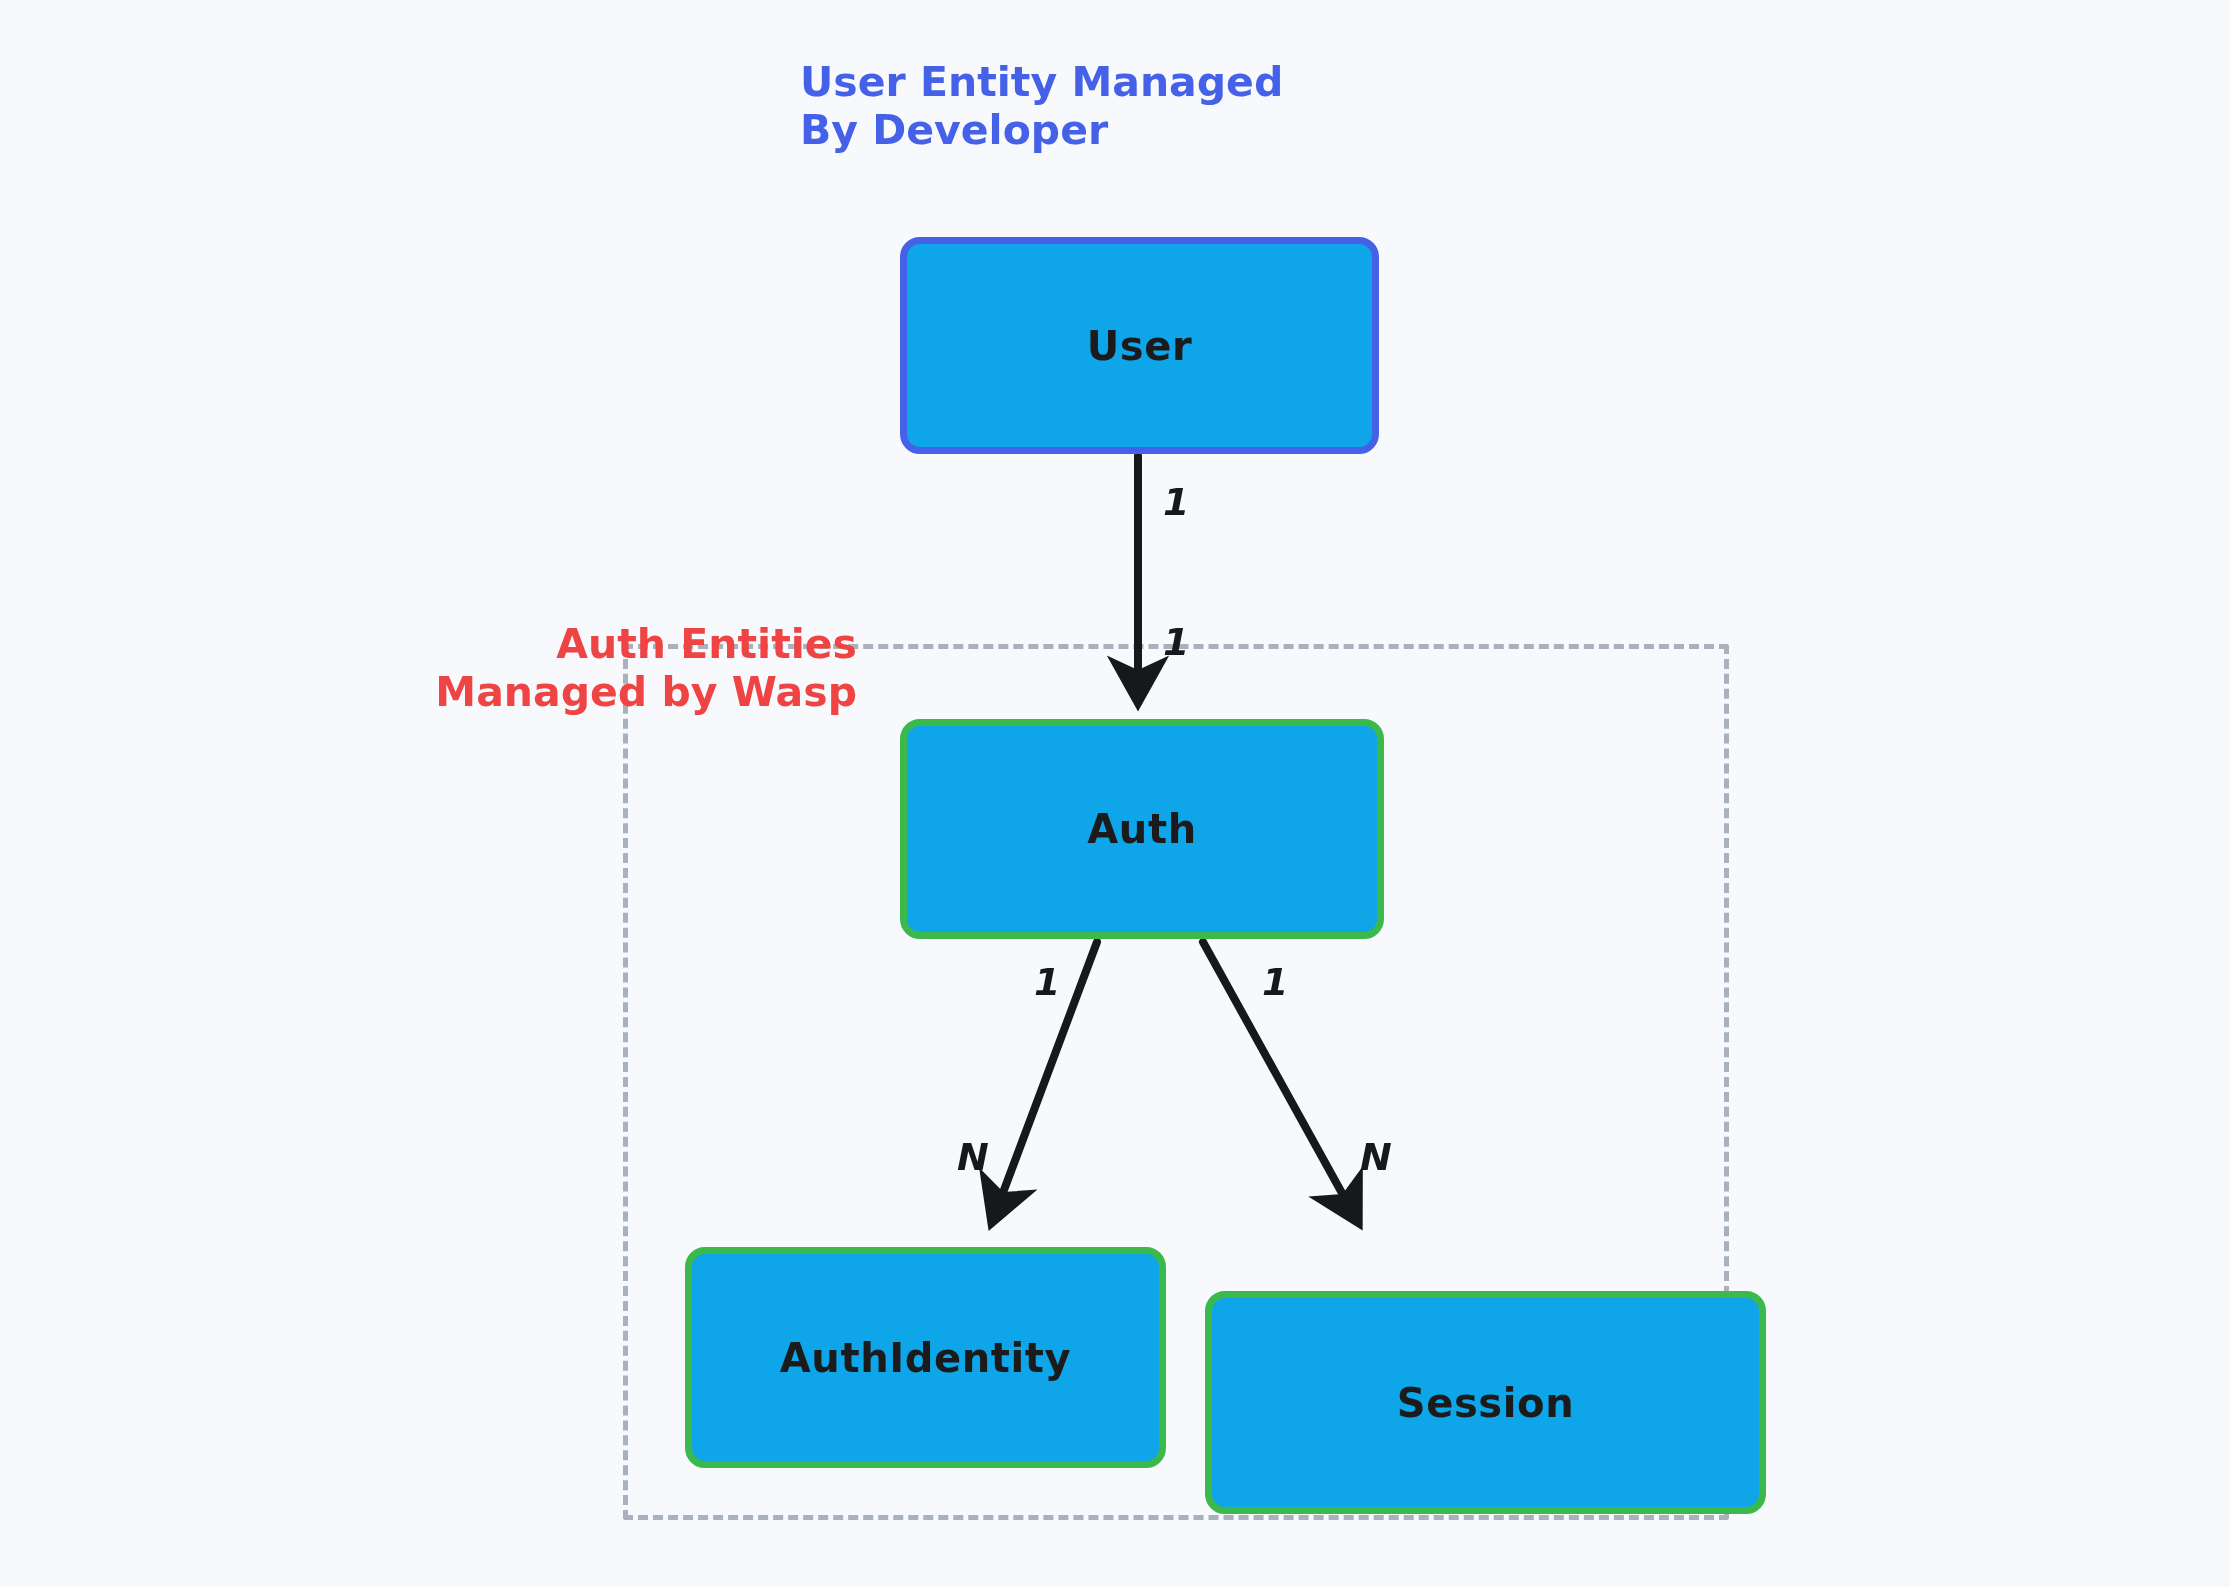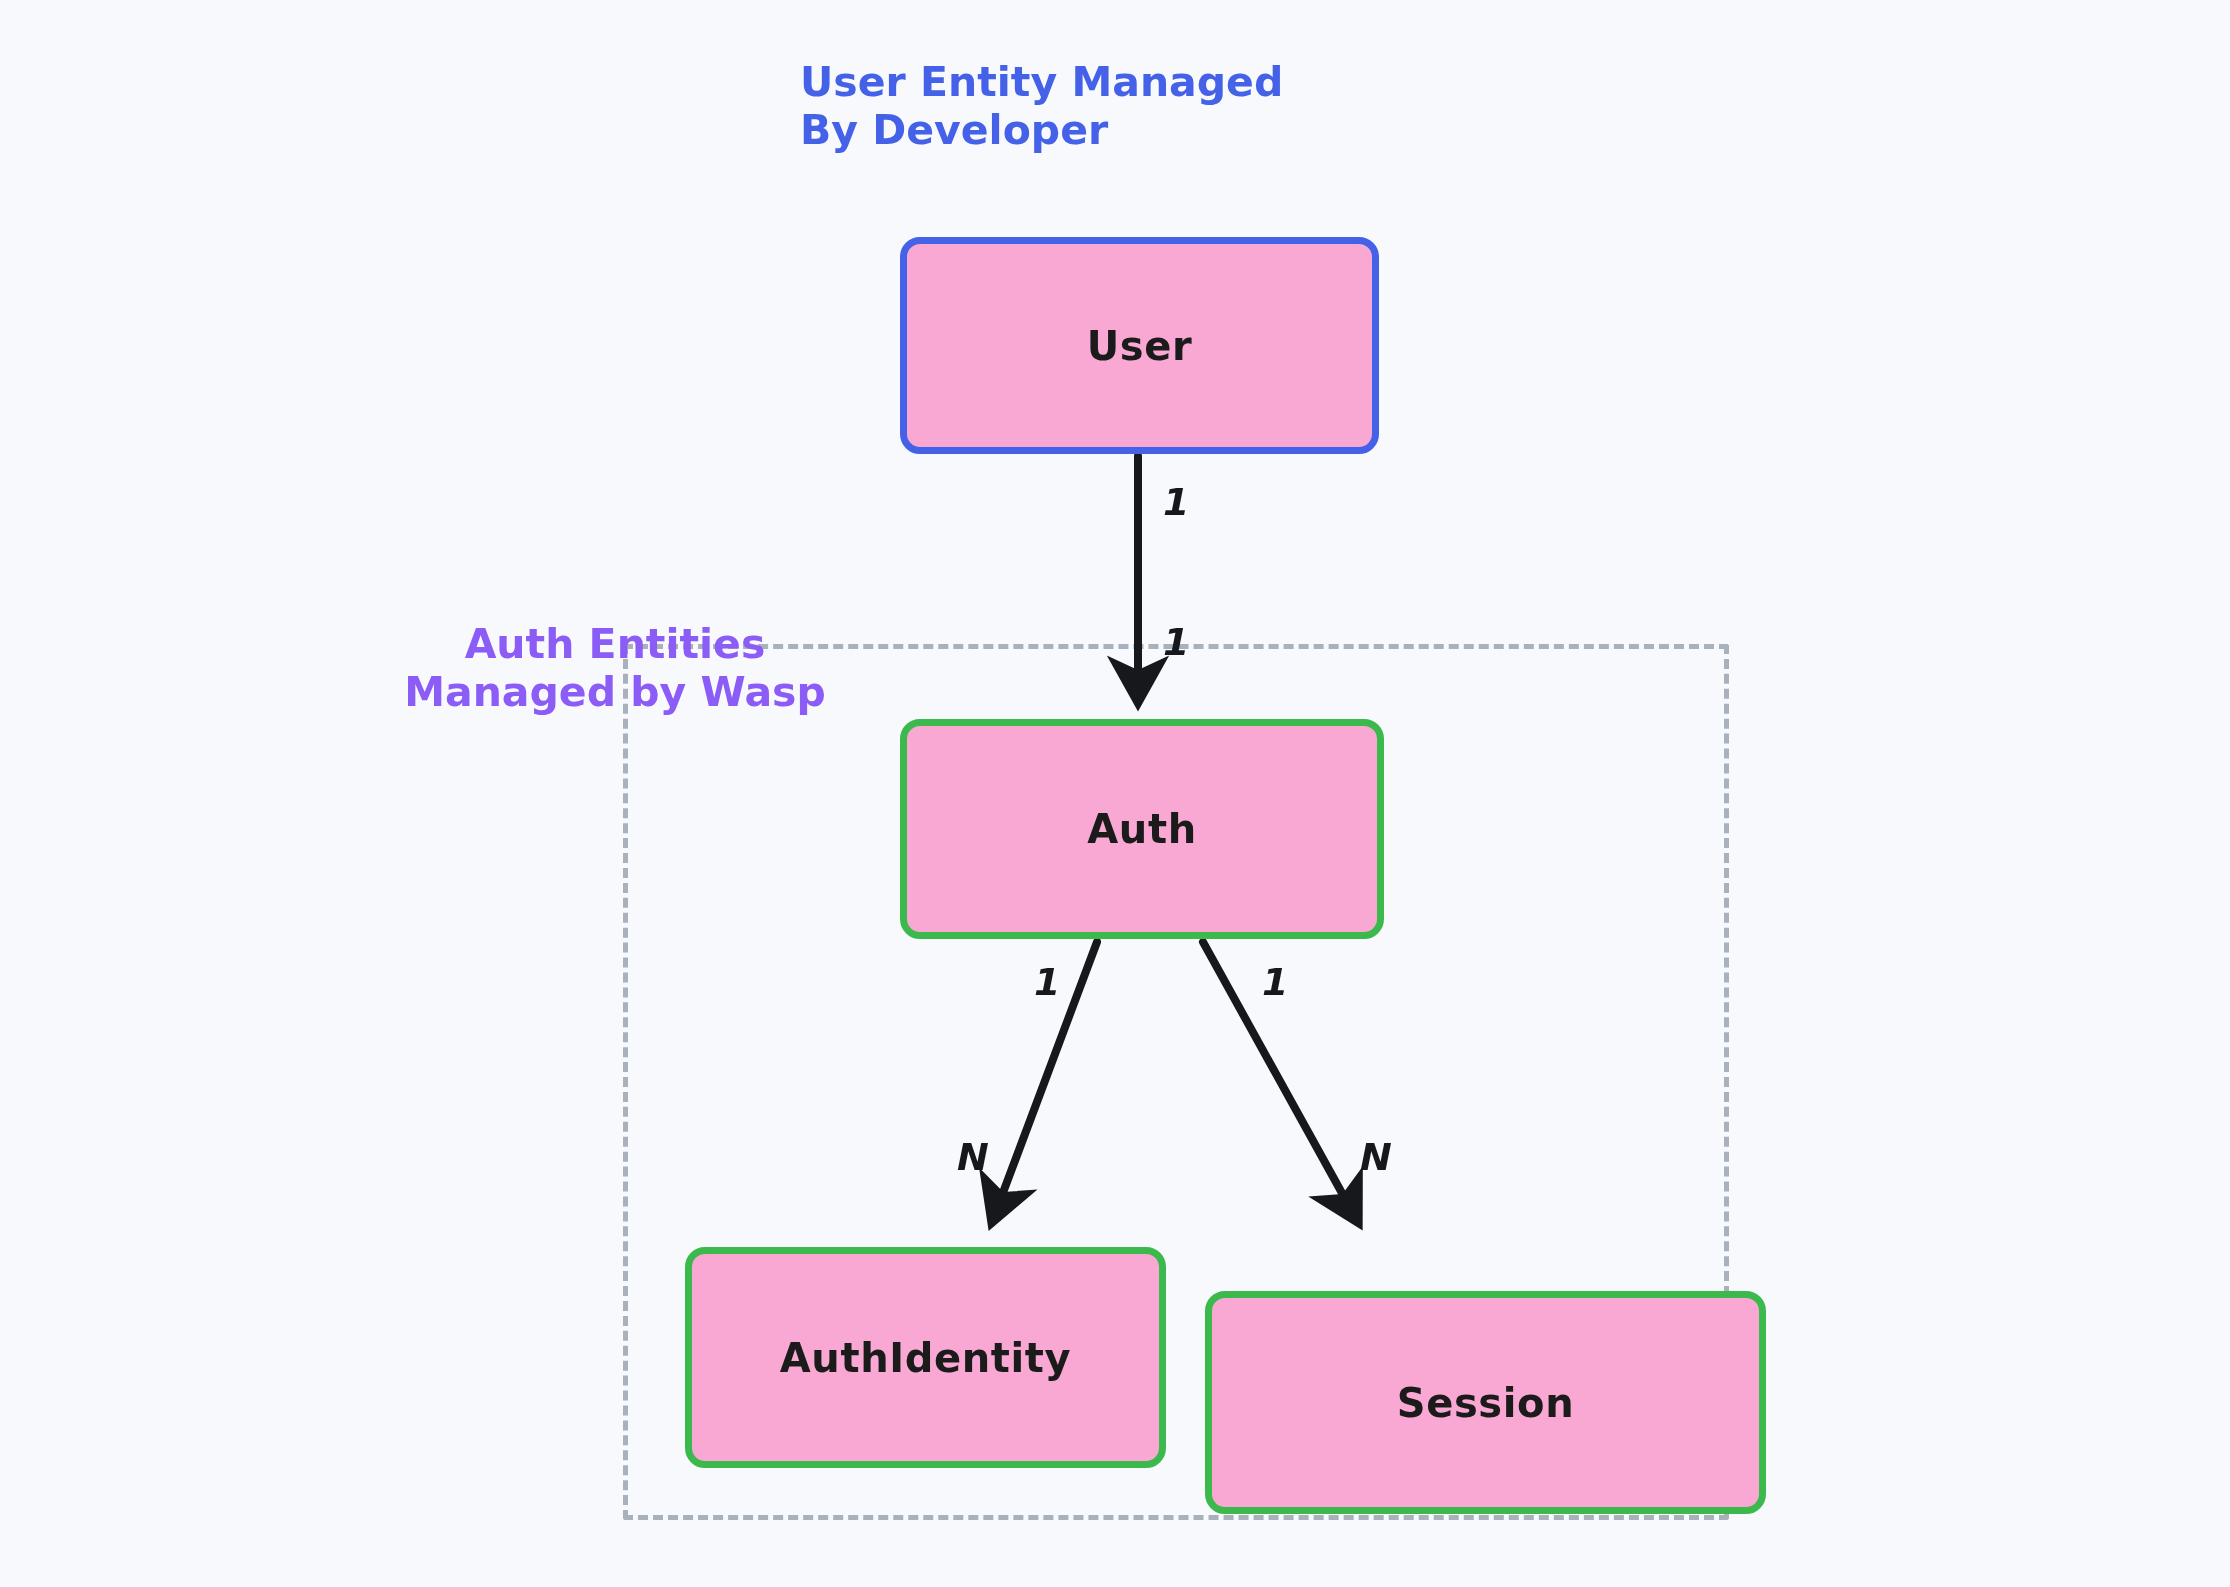--- a/index.html
+++ b/index.html
@@ -32,21 +32,21 @@
     border: 5px dashed #a8b1bc;
     border-radius: 3px;
     box-sizing: border-box;
     background: transparent;
   }
 
   
   .node {
     position: absolute;
     box-sizing: border-box;
-    background: #f9a8d4;
+    background: #0ea5e9;
     display: flex;
     align-items: center;
     justify-content: center;
     border-radius: 20px;
   }
   .node-label {
     font-family: "DejaVu Sans", sans-serif;
     font-weight: 700;
     font-size: 40px;
     color: #1b1b1b;
@@ -94,25 +94,25 @@
     white-space: pre-line;
   }
   .caption-developer {
     left: 800px;
     top: 58px;
     width: 680px;
     text-align: left;
     color: #4461e8;
   }
   .caption-wasp {
-    left: 355px;
+    left: 337px;
     top: 620px;
     width: 520px;
-    text-align: center;
-    color: #8b5cf6;
+    text-align: right;
+    color: #ef4444;
   }
 
   
   #edges {
     position: absolute;
     left: 0;
     top: 0;
     width: 2230px;
     height: 1587px;
     pointer-events: none;

